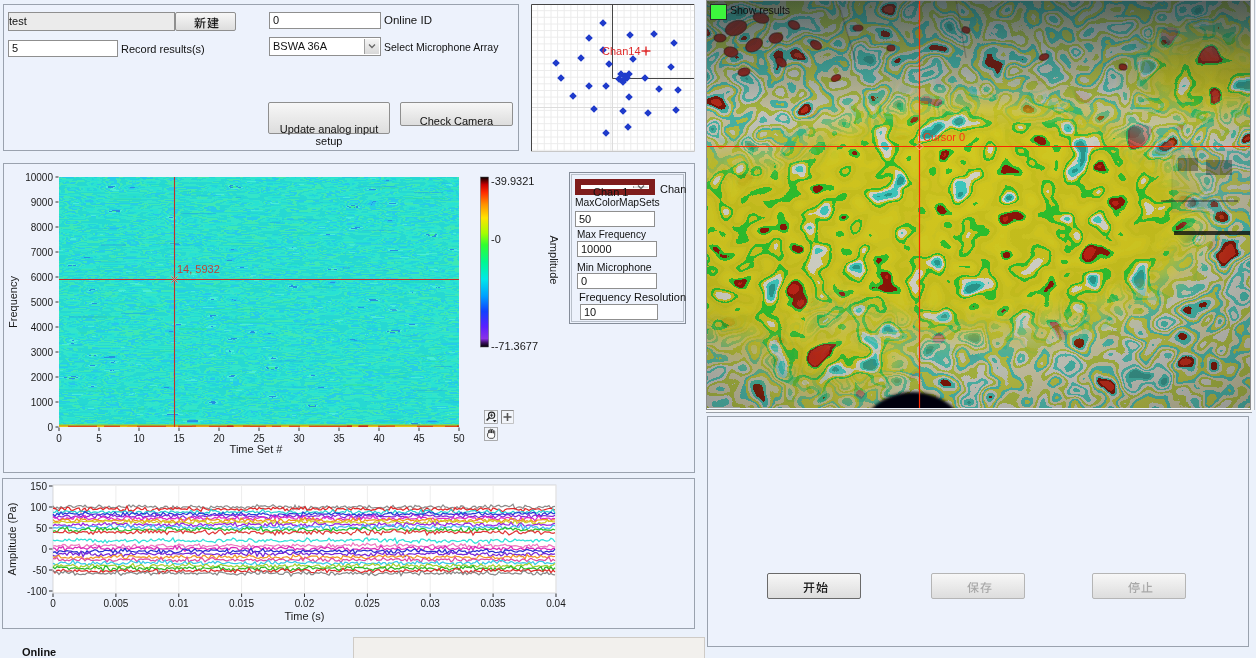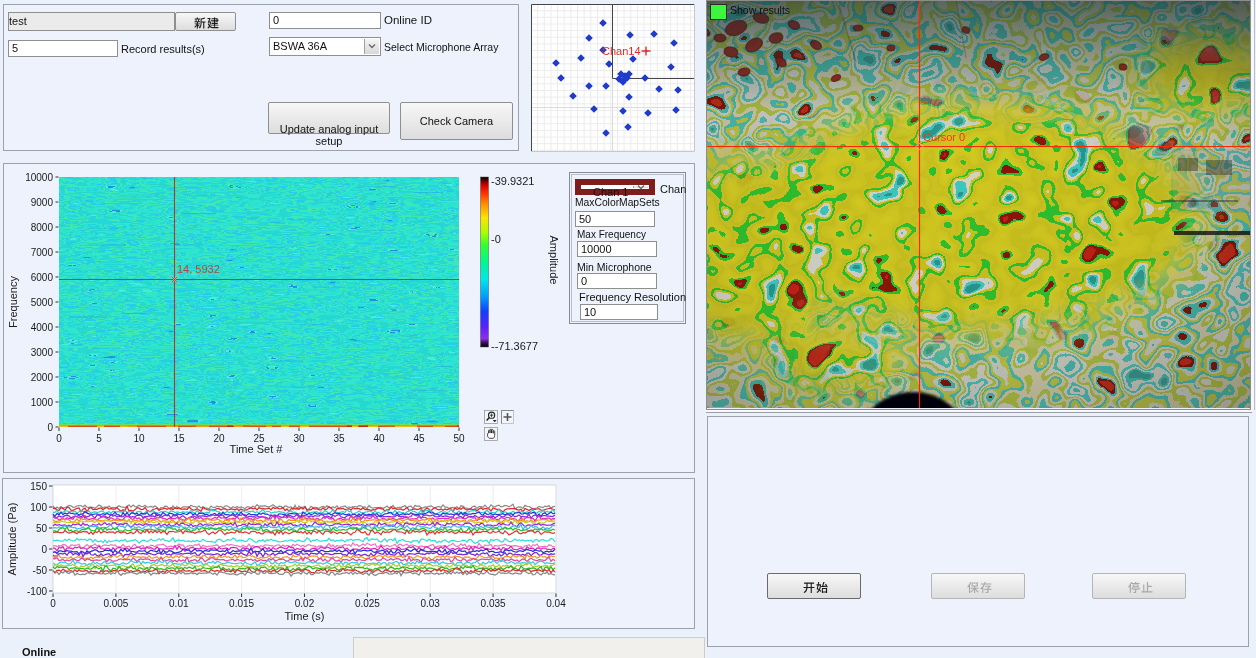--- a/index.html
+++ b/index.html
@@ -28,21 +28,21 @@
 <div class="inp" style="left:269px;top:12px;width:112px;height:17px">0</div>
 <div class="lbl" style="left:384px;top:14px;font-size:11.5px">Online ID</div>
 <div class="abs" style="left:269px;top:37px;width:112px;height:19px;background:#fff;border:1px solid #8f8f8f;line-height:17px;padding-left:3px">BSWA 36A
 <div class="combo-arrow">
       <svg width="8" height="5">
         <path d="M1 0.5L4 3.5L7 0.5" stroke="#666" fill="none" stroke-width="1.3"></path>
       </svg>
     </div></div>
 <div class="lbl" style="left:384px;top:41px;font-size:10.5px">Select Microphone Array</div>
 <div class="btn" style="left:268px;top:102px;width:122px;height:32px;padding-top:20px">Update analog input<br>setup</div>
-<div class="btn" style="left:400px;top:102px;width:113px;height:38px;line-height:36px">Check Camera</div>
+<div class="btn" style="left:400px;top:102px;width:113px;height:24px;line-height:36px">Check Camera</div>
 <svg width="164" height="148" style="position:absolute;left:531px;top:4px">
     <rect x="0" y="0" width="164" height="148" fill="#ffffff"></rect>
     <path d="M6.7 0V148 M13.3 0V148 M20.0 0V148 M26.6 0V148 M33.2 0V148 M39.9 0V148 M46.5 0V148 M53.2 0V148 M59.8 0V148 M66.5 0V148 M73.2 0V148 M79.8 0V148 M86.5 0V148 M93.1 0V148 M99.8 0V148 M106.4 0V148 M113.1 0V148 M119.7 0V148 M126.4 0V148 M133.0 0V148 M139.7 0V148 M146.3 0V148 M153.0 0V148 M159.6 0V148 M0 6.7H164 M0 13.3H164 M0 20.0H164 M0 26.6H164 M0 33.2H164 M0 39.9H164 M0 46.5H164 M0 53.2H164 M0 59.8H164 M0 66.5H164 M0 73.2H164 M0 79.8H164 M0 86.5H164 M0 93.1H164 M0 99.8H164 M0 106.4H164 M0 113.1H164 M0 119.7H164 M0 126.4H164 M0 133.0H164 M0 139.7H164 M0 146.3H164" stroke="#ececec" fill="none" stroke-width="1"></path>
     <path d="M81.5 74V148 M0 103.5H164" stroke="#dcdcdc" fill="none"></path>
     <path d="M81.5 0V74.5 M81.5 74.5H164" stroke="#454545" fill="none"></path>
     <path d="M0.5 148V0.5H164" stroke="#454545" fill="none"></path>
     <path d="M163.5 0V147.5H0" stroke="#c8c8c8" fill="none"></path>
     <path d="M72 15.2L75.8 19L72 22.8L68.2 19ZM99 27.2L102.8 31L99 34.8L95.2 31ZM123 26.2L126.8 30L123 33.8L119.2 30ZM58 30.2L61.8 34L58 37.8L54.2 34ZM143 35.2L146.8 39L143 42.8L139.2 39ZM72 42.2L75.8 46L72 49.8L68.2 46ZM50 50.2L53.8 54L50 57.8L46.2 54ZM102 51.2L105.8 55L102 58.8L98.2 55ZM25 55.2L28.8 59L25 62.8L21.2 59ZM78 56.2L81.8 60L78 63.8L74.2 60ZM140 59.2L143.8 63L140 66.8L136.2 63ZM30 70.2L33.8 74L30 77.8L26.2 74ZM114 70.2L117.8 74L114 77.8L110.2 74ZM58 78.2L61.8 82L58 85.8L54.2 82ZM75 78.2L78.8 82L75 85.8L71.2 82ZM128 81.2L131.8 85L128 88.8L124.2 85ZM147 82.2L150.8 86L147 89.8L143.2 86ZM42 88.2L45.8 92L42 95.8L38.2 92ZM98 89.2L101.8 93L98 96.8L94.2 93ZM63 101.2L66.8 105L63 108.8L59.2 105ZM92 103.2L95.8 107L92 110.8L88.2 107ZM117 105.2L120.8 109L117 112.8L113.2 109ZM145 102.2L148.8 106L145 109.8L141.2 106ZM97 119.2L100.8 123L97 126.8L93.2 123ZM75 125.2L78.8 129L75 132.8L71.2 129ZM90 66.2L93.8 70L90 73.8L86.2 70ZM96 70.2L99.8 74L96 77.8L92.2 74ZM92 74.2L95.8 78L92 81.8L88.2 78ZM98 66.2L101.8 70L98 73.8L94.2 70ZM88 71.2L91.8 75L88 78.8L84.2 75ZM94 68.2L97.8 72L94 75.8L90.2 72ZM93 71.2L96.8 75L93 78.8L89.2 75Z" fill="#1f3bcb"></path>
     <path d="M115 42.5V51.5 M110.5 47H119.5" stroke="#e03333" stroke-width="1.4" fill="none"></path>
     <circle cx="115" cy="47" r="1.5" fill="#e03333"></circle>

